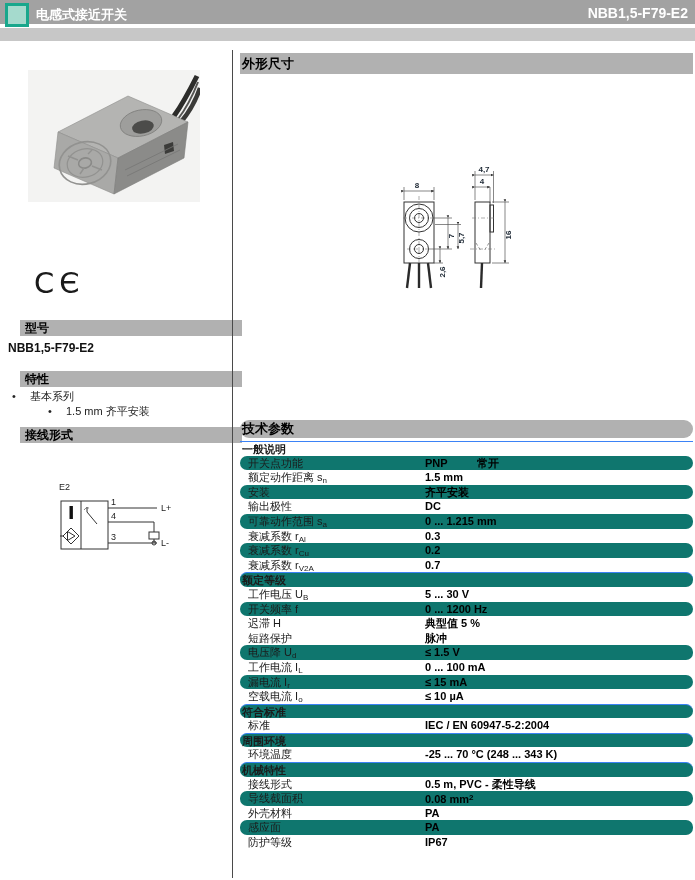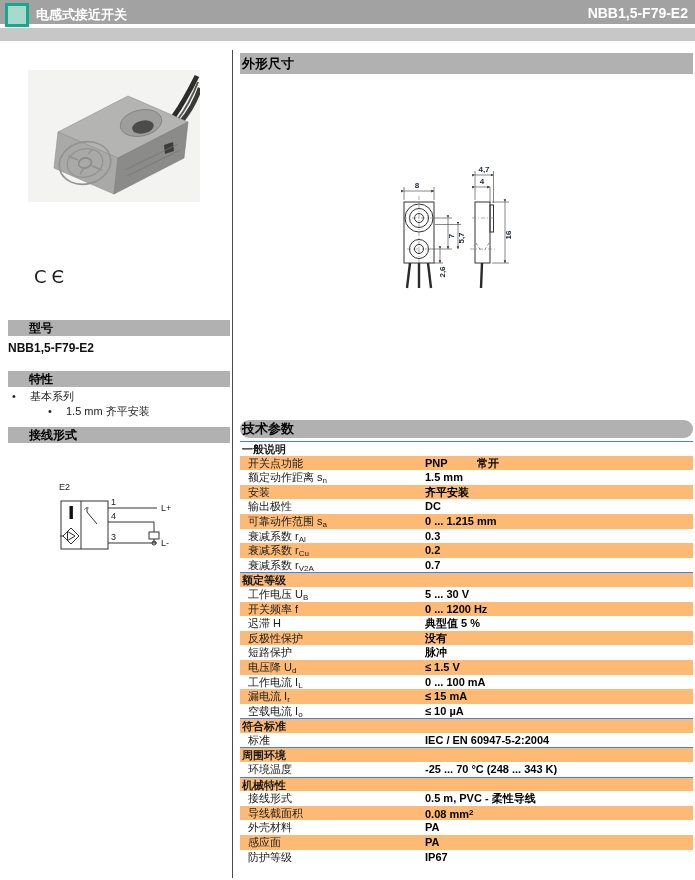--- a/index.html
+++ b/index.html
@@ -10,24 +10,24 @@
   
   .topbar { position:absolute; left:0; top:0; width:695px; height:24px; background:#a2a2a2; }
   .subband { position:absolute; left:0; top:28px; width:695px; height:13px; background:#c7c7c7; }
   .logo { position:absolute; left:5px; top:3px; width:24px; height:24px;
           background:#a5dacd; border:3px solid #18a78c; }
   .topbar-title { position:absolute; left:36px; top:6px; font-size:13px; font-weight:bold; color:#fff; }
   .topbar-model { position:absolute; right:7px; top:5px; font-size:14px; font-weight:bold; color:#fff; }
 
   
   .photo-svg { position:absolute; left:28px; top:70px; }
-  .ce-mark { position:absolute; left:34px; top:266px; font-size:18px; letter-spacing:5px;
+  .ce-mark { position:absolute; left:34px; top:266px; font-size:29px; letter-spacing:5px;
              font-family:"DejaVu Sans",sans-serif; color:#1a1a1a; }
-  .secbar { position:absolute; left:8px; width:222px; height:16px; background:#b1b1b1;
-            font-size:12px; font-weight:bold; line-height:16px; padding-left:21px; color:#000; }
+  .secbar { position:absolute; left:20px; width:222px; height:16px; background:#b1b1b1;
+            font-size:12px; font-weight:bold; line-height:16px; padding-left:5px; color:#000; }
   #bar-model { top:320px; }
   .model-value { position:absolute; left:8px; top:341px; font-size:12px; font-weight:bold; }
   #bar-features { top:371px; }
   .feature { position:absolute; left:12px; font-size:11px; color:#222; }
   .feature .dot { display:inline-block; width:18px; }
   #feature-0 { top:389px; }
   #feature-1 { top:404px;margin-left:36px; }
   #bar-wiring { top:427px; }
   .wiring-svg { position:absolute; left:55px; top:480px; }
 
@@ -35,21 +35,21 @@
   .vdivider { position:absolute; left:232px; top:50px; width:1px; height:828px; background:#4a4a4a; }
   .secbar2 { position:absolute; left:240px; width:453px; background:#b1b1b1;
              font-weight:bold; color:#000; padding-left:2px; }
   #bar-dims { top:53px; height:21px; font-size:13px; line-height:21px; }
   #bar-tech { top:420px; height:18px; font-size:13px; line-height:18px;border-radius:9px; }
   .dims-svg { position:absolute; left:385px; top:158px; }
 
   
   #tech-table { position:absolute; left:240px; top:441px; width:453px; font-size:11px; }
   .trow { position:relative; height:14.6px; line-height:14.5px; }
-  .trow.shade { background:#fdba74; }
+  .trow.shade { background:#0f766e;border-radius:7px; }
   .trow.thead { border-top:1px solid #3b82f6; font-weight:bold; }
   .tlabel { position:absolute; left:8px; top:0; white-space:nowrap; color:#1b1b1b; }
   .thead .tlabel { left:2px; }
   .tvalue { position:absolute; left:185px; top:0; font-weight:bold; white-space:nowrap; color:#000; }
   .tvalue2 { position:absolute; left:237px; top:0; font-weight:bold; white-space:nowrap; color:#000; }
   sub { font-size:8px; vertical-align:-2px; }
   sup { font-size:8px; vertical-align:3px; }
 
   
   .dline { stroke:#333; stroke-width:1; fill:none; }
@@ -245,24 +245,20 @@
         <span class="tvalue">5 ... 30 V</span>
       </div>
       <div class="trow shade">
         <span class="tlabel">开关频率 f</span>
         <span class="tvalue">0 ... 1200 Hz</span>
       </div>
       <div class="trow">
         <span class="tlabel">迟滞 H</span>
         <span class="tvalue">典型值 5 %</span>
       </div>
-      <div class="trow shade">
-        <span class="tlabel">反极性保护</span>
-        <span class="tvalue">没有</span>
-      </div>
       <div class="trow">
         <span class="tlabel">短路保护</span>
         <span class="tvalue">脉冲</span>
       </div>
       <div class="trow shade">
         <span class="tlabel">电压降  U<sub>d</sub></span>
         <span class="tvalue">≤ 1.5 V</span>
       </div>
       <div class="trow">
         <span class="tlabel">工作电流  I<sub>L</sub></span>

